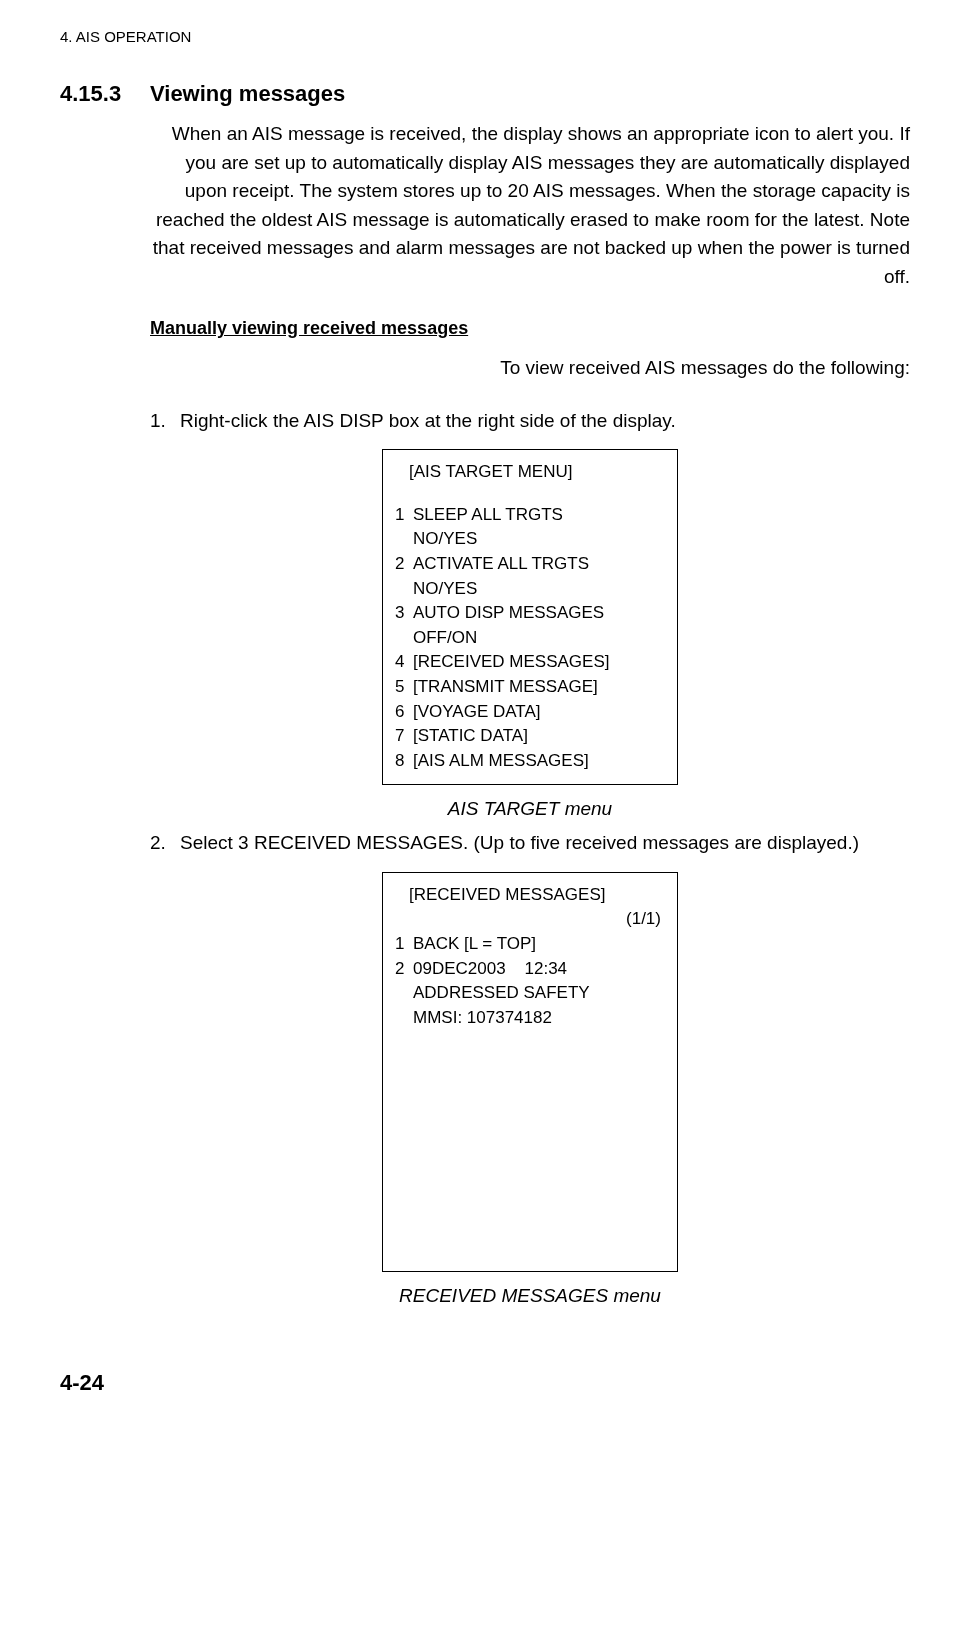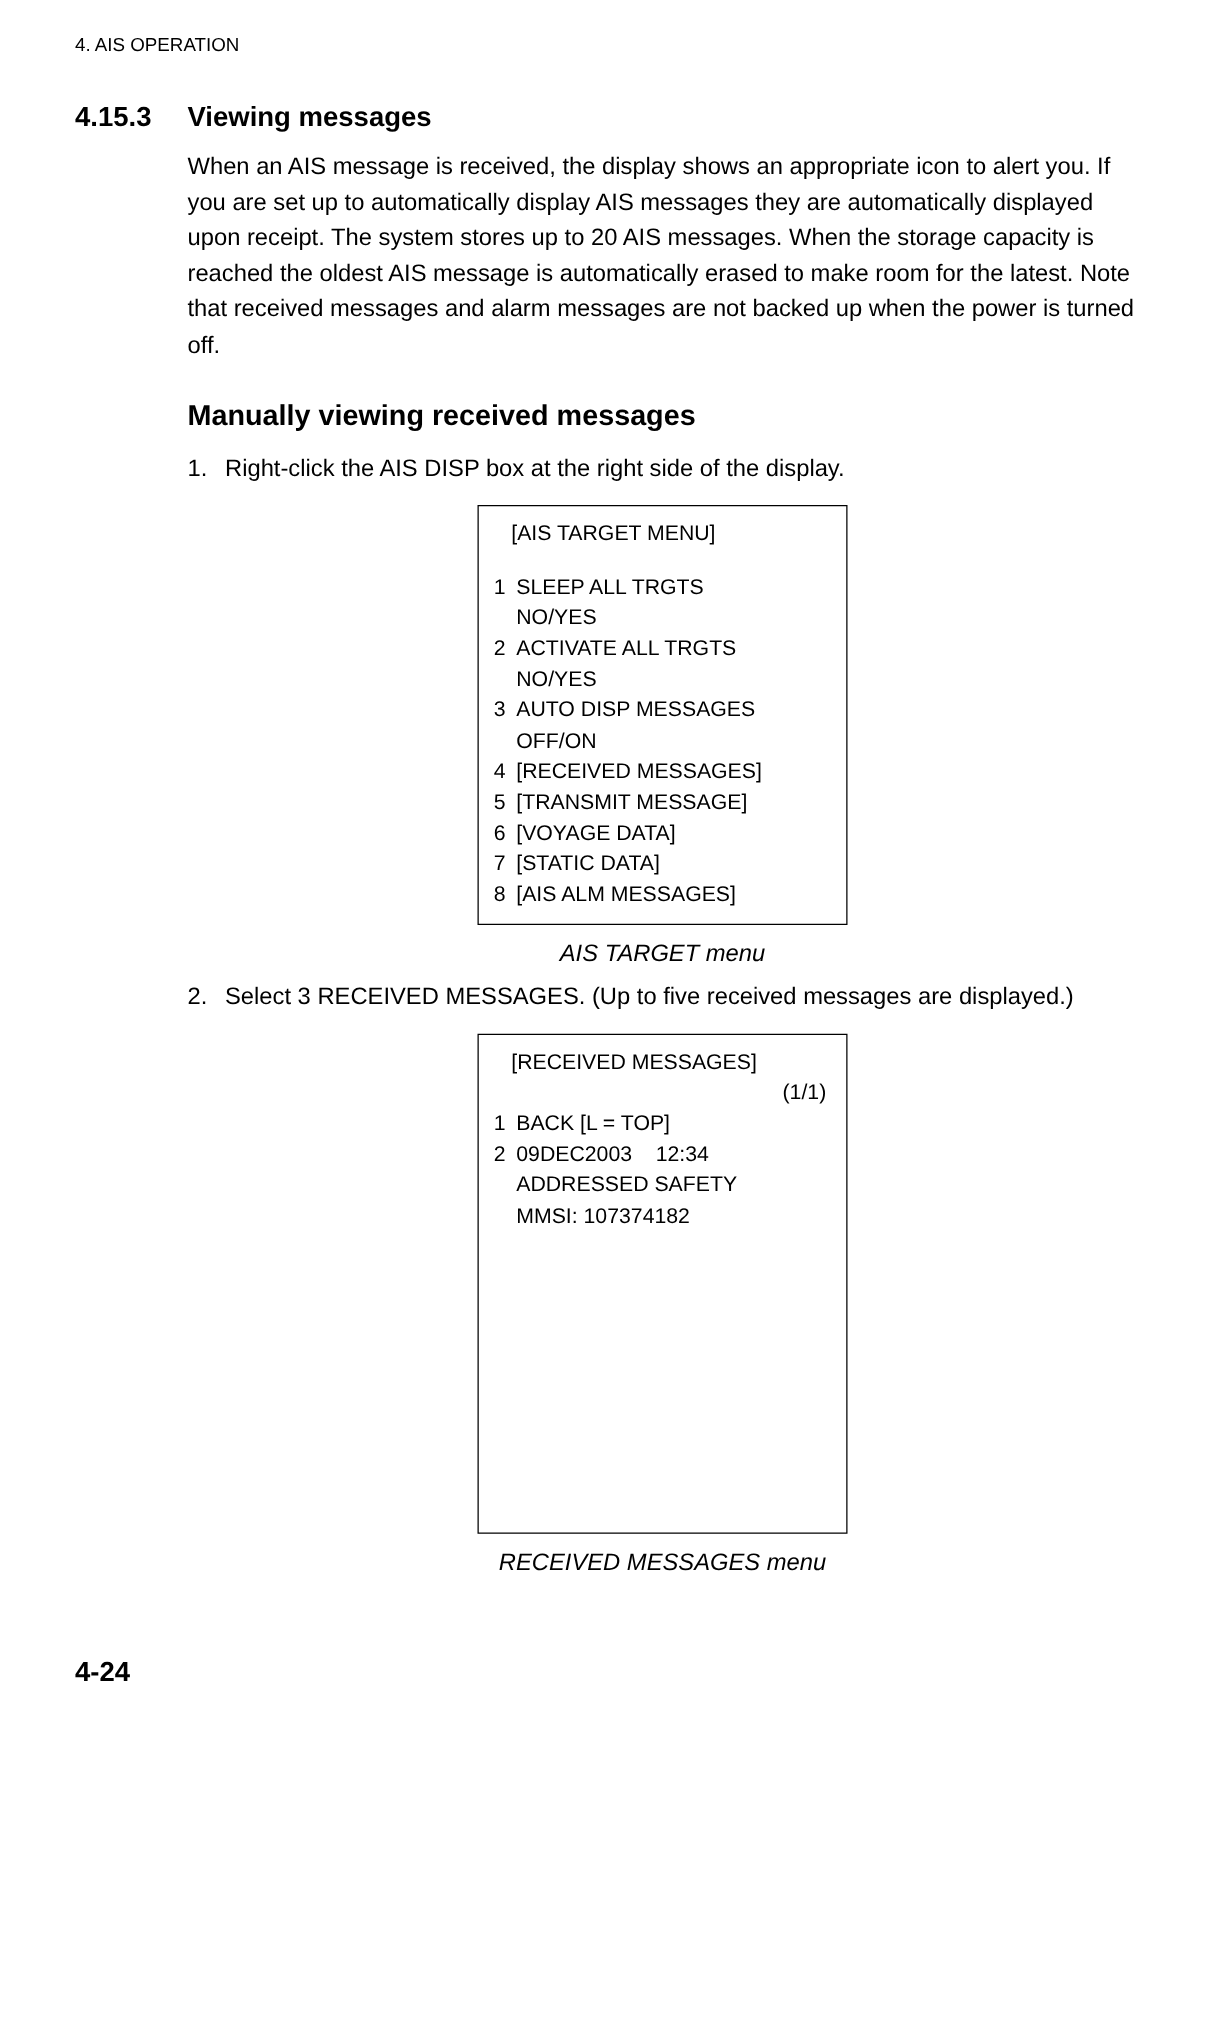--- a/index.html
+++ b/index.html
@@ -32,25 +32,27 @@
     font-size: 22px;
     font-weight: bold;
   }
   .body-block {
     margin-left: 90px;
     font-size: 19px;
     line-height: 1.5;
   }
   .paragraph {
     margin-bottom: 24px;
+    text-align: right;
   }
   .sub-heading {
     font-weight: bold;
+    text-decoration: underline;
     margin-bottom: 12px;
-    font-size: 23px;
+    font-size: 18px;
   }
   .ol-item {
     display: flex;
     margin-bottom: 14px;
   }
   .ol-num {
     width: 30px;
     flex-shrink: 0;
   }
   .ol-text {
@@ -109,20 +111,21 @@
     <div class="section-number">4.15.3</div>
     <div class="section-title">Viewing messages</div>
   </div>
 
   <div class="body-block">
 
     <div class="paragraph">When an AIS message is received, the display shows an appropriate icon to alert you. If you are set up to automatically display AIS messages they are automatically displayed upon receipt. The system stores up to 20 AIS messages. When the storage capacity is reached the oldest AIS message is automatically erased to make room for the latest. Note that received messages and alarm messages are not backed up when the power is turned off.</div>
 
     <div class="sub-heading">Manually viewing received messages</div>
 
+    <div class="paragraph">To view received AIS messages do the following:</div>
 
     <div class="ol-item">
       <div class="ol-num">1.</div>
       <div class="ol-text">Right-click the AIS DISP box at the right side of the display.</div>
     </div>
 
     <div class="menu-box">
       <div class="menu-title-line">[AIS TARGET MENU]</div>
 
       <div class="menu-row">

